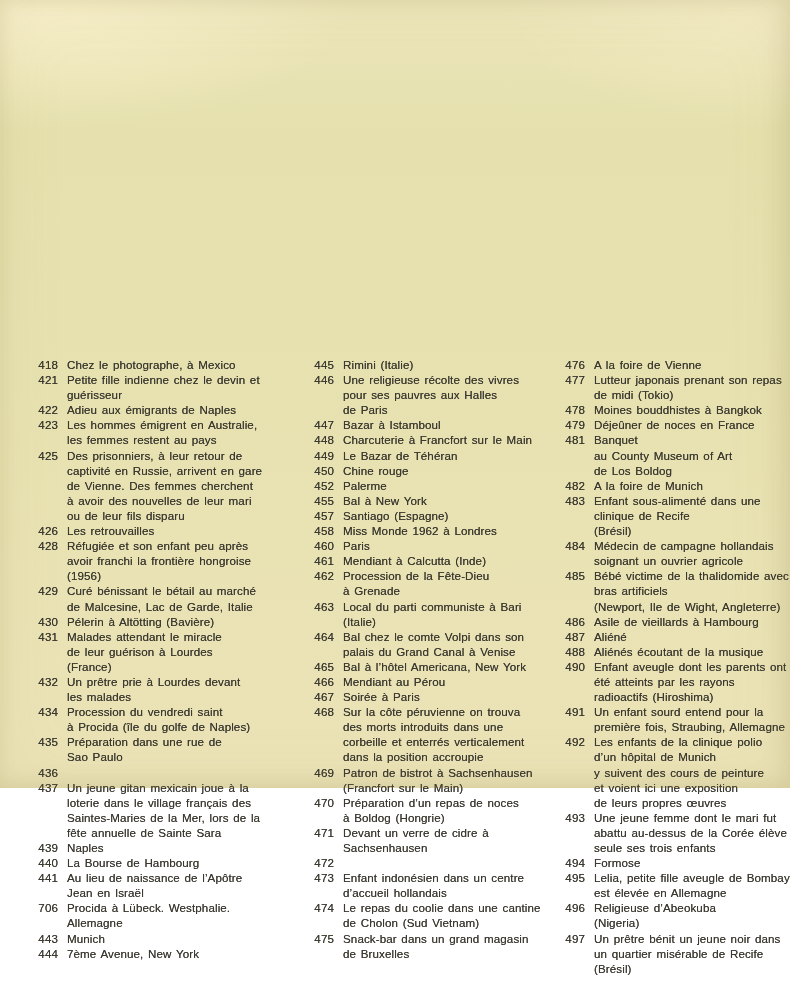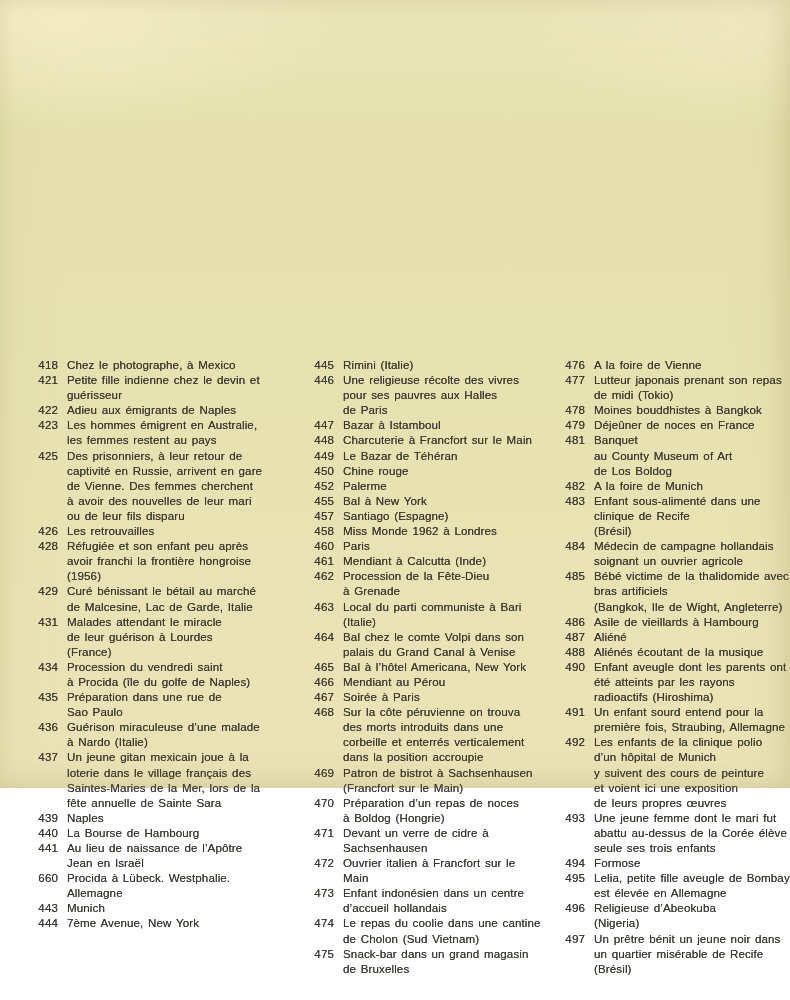--- a/index.html
+++ b/index.html
@@ -114,47 +114,56 @@
         </div>
       </div>
       <div class="entry">
         <span class="num">429</span>
         <div class="txt">
           <div class="line">Curé bénissant le bétail au marché</div>
           <div class="line">de Malcesine, Lac de Garde, Italie</div>
         </div>
       </div>
       <div class="entry">
+        <span class="num">430</span>
+        <div class="txt">
+          <div class="line">Pélerin à Altötting (Bavière)</div>
+        </div>
+      </div>
+      <div class="entry">
         <span class="num">431</span>
         <div class="txt">
           <div class="line">Malades attendant le miracle</div>
           <div class="line">de leur guérison à Lourdes</div>
           <div class="line">(France)</div>
         </div>
       </div>
       <div class="entry">
+        <span class="num">432</span>
+        <div class="txt">
+          <div class="line">Un prêtre prie à Lourdes devant</div>
+          <div class="line">les malades</div>
+        </div>
+      </div>
+      <div class="entry">
         <span class="num">434</span>
         <div class="txt">
           <div class="line">Procession du vendredi saint</div>
           <div class="line">à Procida (île du golfe de Naples)</div>
         </div>
       </div>
       <div class="entry">
         <span class="num">435</span>
         <div class="txt">
           <div class="line">Préparation dans une rue de</div>
           <div class="line">Sao Paulo</div>
         </div>
       </div>
       <div class="entry">
         <span class="num">436</span>
-        <div class="txt">
-          <div class="line">Guérison miraculeuse d’une malade</div>
-          <div class="line">à Nardo (Italie)</div>
-        </div>
       </div>
       <div class="entry">
         <span class="num">437</span>
         <div class="txt">
           <div class="line">Un jeune gitan mexicain joue à la</div>
           <div class="line">loterie dans le village français des</div>
           <div class="line">Saintes-Maries de la Mer, lors de la</div>
           <div class="line">fête annuelle de Sainte Sara</div>
         </div>
       </div>
@@ -171,21 +180,21 @@
         </div>
       </div>
       <div class="entry">
         <span class="num">441</span>
         <div class="txt">
           <div class="line">Au lieu de naissance de l’Apôtre</div>
           <div class="line">Jean en Israël</div>
         </div>
       </div>
       <div class="entry">
-        <span class="num">660</span>
+        <span class="num">706</span>
         <div class="txt">
           <div class="line">Procida à Lübeck. Westphalie.</div>
           <div class="line">Allemagne</div>
         </div>
       </div>
       <div class="entry">
         <span class="num">443</span>
         <div class="txt">
           <div class="line">Munich</div>
         </div>
@@ -336,24 +345,20 @@
       </div>
       <div class="entry">
         <span class="num">471</span>
         <div class="txt">
           <div class="line">Devant un verre de cidre à</div>
           <div class="line">Sachsenhausen</div>
         </div>
       </div>
       <div class="entry">
         <span class="num">472</span>
-        <div class="txt">
-          <div class="line">Ouvrier italien à Francfort sur le</div>
-          <div class="line">Main</div>
-        </div>
       </div>
       <div class="entry">
         <span class="num">473</span>
         <div class="txt">
           <div class="line">Enfant indonésien dans un centre</div>
           <div class="line">d’accueil hollandais</div>
         </div>
       </div>
       <div class="entry">
         <span class="num">474</span>
@@ -423,21 +428,21 @@
         <div class="txt">
           <div class="line">Médecin de campagne hollandais</div>
           <div class="line">soignant un ouvrier agricole</div>
         </div>
       </div>
       <div class="entry">
         <span class="num">485</span>
         <div class="txt">
           <div class="line">Bébé victime de la thalidomide avec</div>
           <div class="line">bras artificiels</div>
-          <div class="line">(Bangkok, Ile de Wight, Angleterre)</div>
+          <div class="line">(Newport, Ile de Wight, Angleterre)</div>
         </div>
       </div>
       <div class="entry">
         <span class="num">486</span>
         <div class="txt">
           <div class="line">Asile de vieillards à Hambourg</div>
         </div>
       </div>
       <div class="entry">
         <span class="num">487</span>

